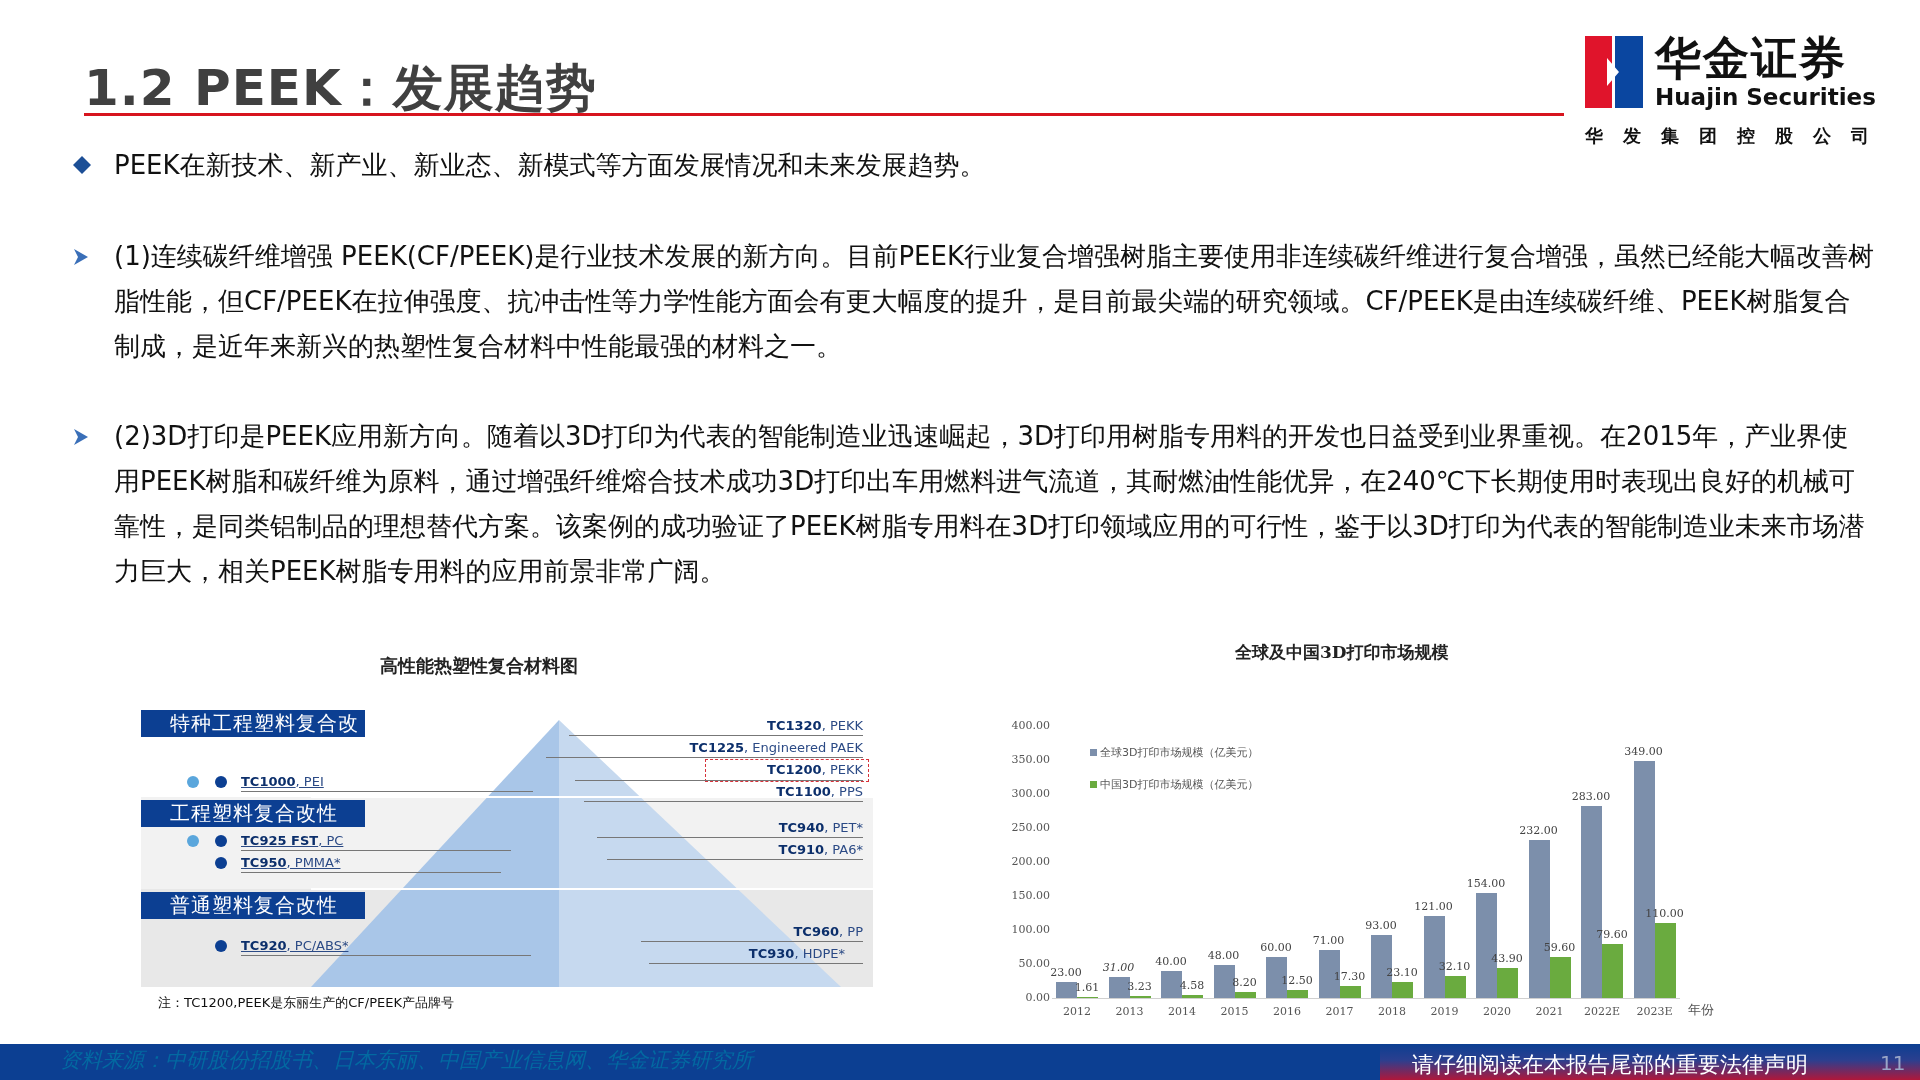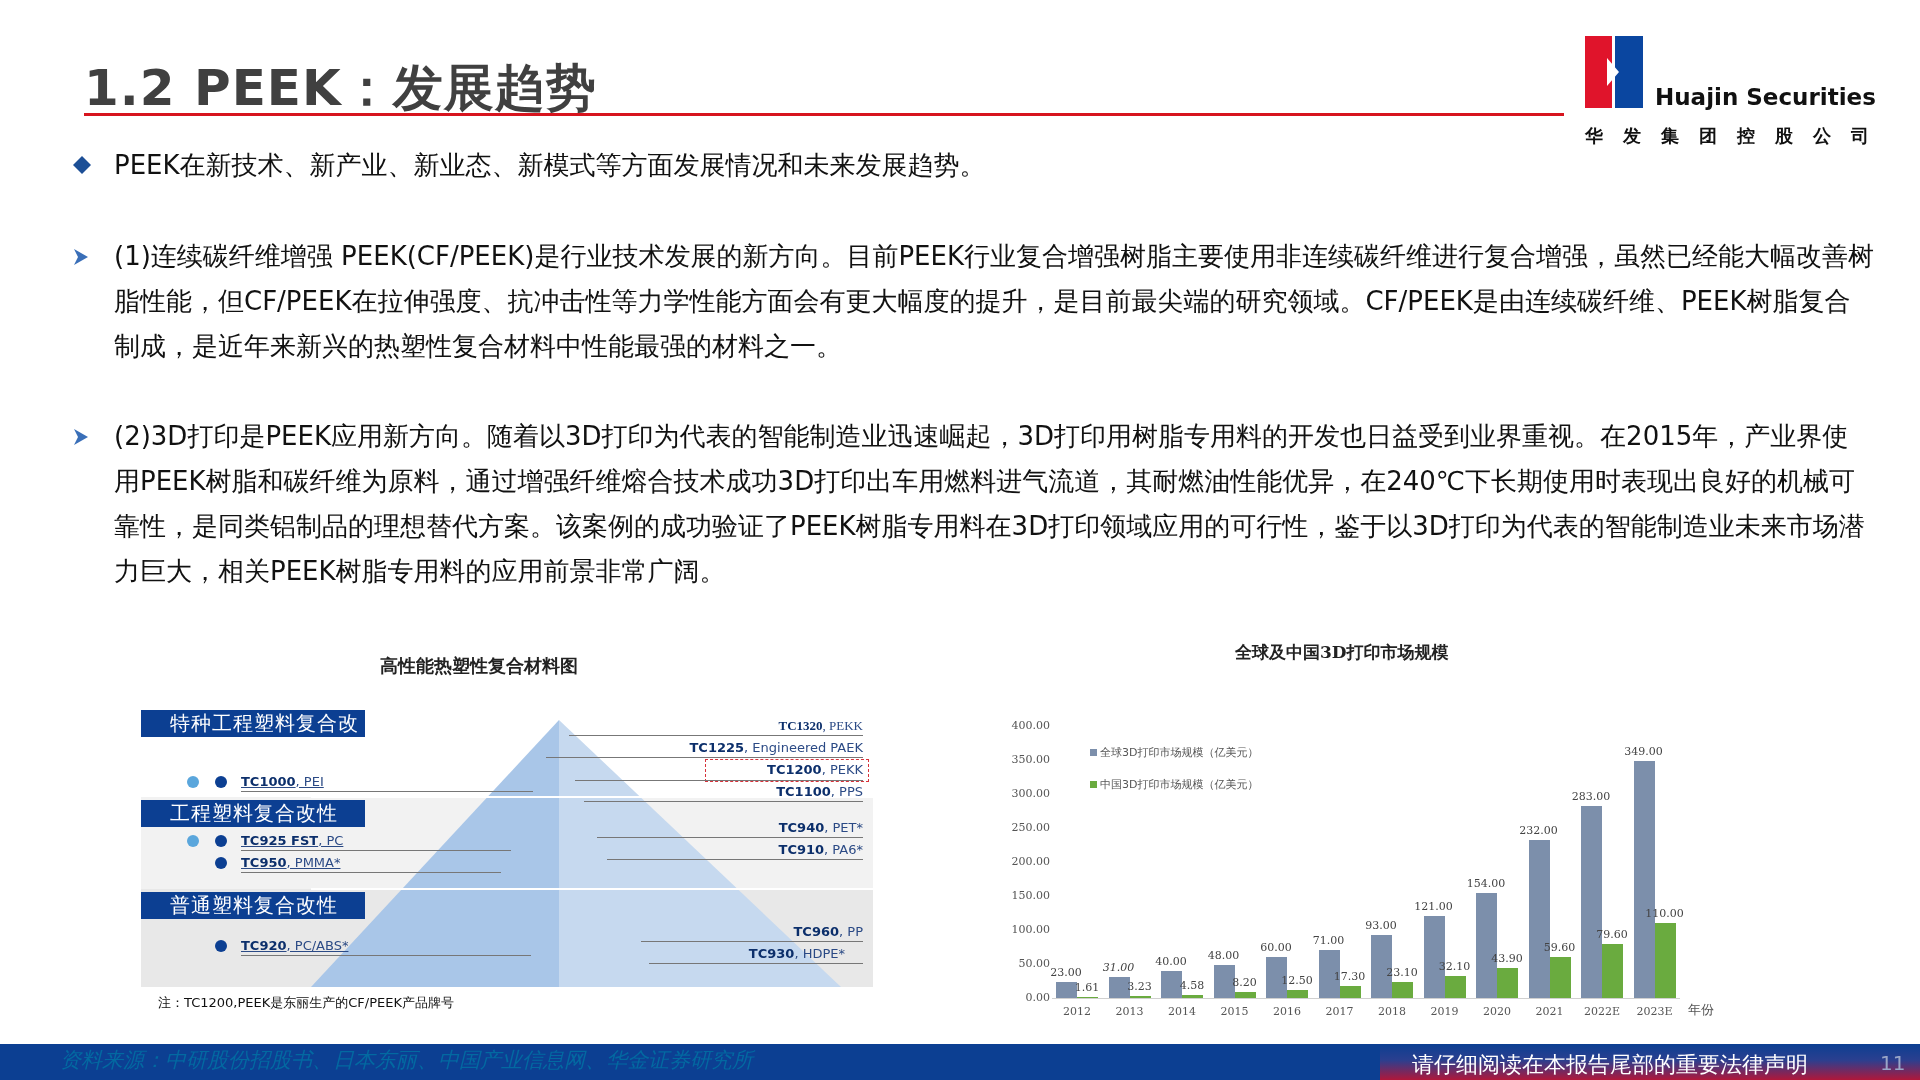--- a/index.html
+++ b/index.html
@@ -55,20 +55,21 @@
 
 <div class="title">1.2 PEEK：发展趋势</div>
 <div class="title-rule"></div>
 
 <div class="logo">
   <div class="logo-mark">
     <div class="red"></div>
       <div class="blue"></div>
       <div class="notch"></div>
   </div>
+  <div class="logo-cn">华金证券</div>
   <div class="logo-en">Huajin Securities</div>
   <div class="logo-sub">华发集团控股公司</div>
 </div>
 
 <svg class="bullet-diamond" viewBox="0 0 20 20">
     <polygon points="10,1 19,10 10,19 1,10" fill="#1c4f96"></polygon>
   </svg>
 <div class="para" style="top:143px;">PEEK在新技术、新产业、新业态、新模式等方面发展情况和未来发展趋势。</div>
 
 <svg class="bullet-arrow" style="top:247px;" viewBox="0 0 18 20">
@@ -108,21 +109,21 @@
   <div class="uline" style="left:100px;top:148px;width:270px;"></div>
 
   <div class="dot dark" style="left:74px;top:155px;"></div>
   <div class="item left" style="left:100px;top:153px;"><b>TC950</b><span>, PMMA*</span></div>
   <div class="uline" style="left:100px;top:170px;width:260px;"></div>
 
   <div class="dot dark" style="left:74px;top:238px;"></div>
   <div class="item left" style="left:100px;top:236px;"><b>TC920</b><span>, PC/ABS*</span></div>
   <div class="uline" style="left:100px;top:253px;width:290px;"></div>
 
-  <div class="item" style="right:10px;top:16px;text-align:right;font-family:Liberation Serif, serif;"><b>TC1320</b><span>, PEKK</span></div>
+  <div class="item" style="right:10px;top:16px;text-align:right;"><b>TC1320</b><span>, PEKK</span></div>
   <div class="uline" style="left:428px;top:33px;width:294px;"></div>
   <div class="item" style="right:10px;top:38px;text-align:right;"><b>TC1225</b><span>, Engineered PAEK</span></div>
   <div class="uline" style="left:405px;top:55px;width:317px;"></div>
   <div class="item" style="right:10px;top:60px;text-align:right;"><b>TC1200</b><span>, PEKK</span></div>
   <div style="position:absolute;left:564px;top:57px;width:162px;height:21px;border:1.5px dashed #d6323a;"></div>
   <div class="uline" style="left:434px;top:78px;width:288px;"></div>
   <div class="item" style="right:10px;top:82px;text-align:right;"><b>TC1100</b><span>, PPS</span></div>
   <div class="uline" style="left:443px;top:99px;width:279px;"></div>
 
   <div class="item" style="right:10px;top:118px;text-align:right;"><b>TC940</b><span>, PET*</span></div>

